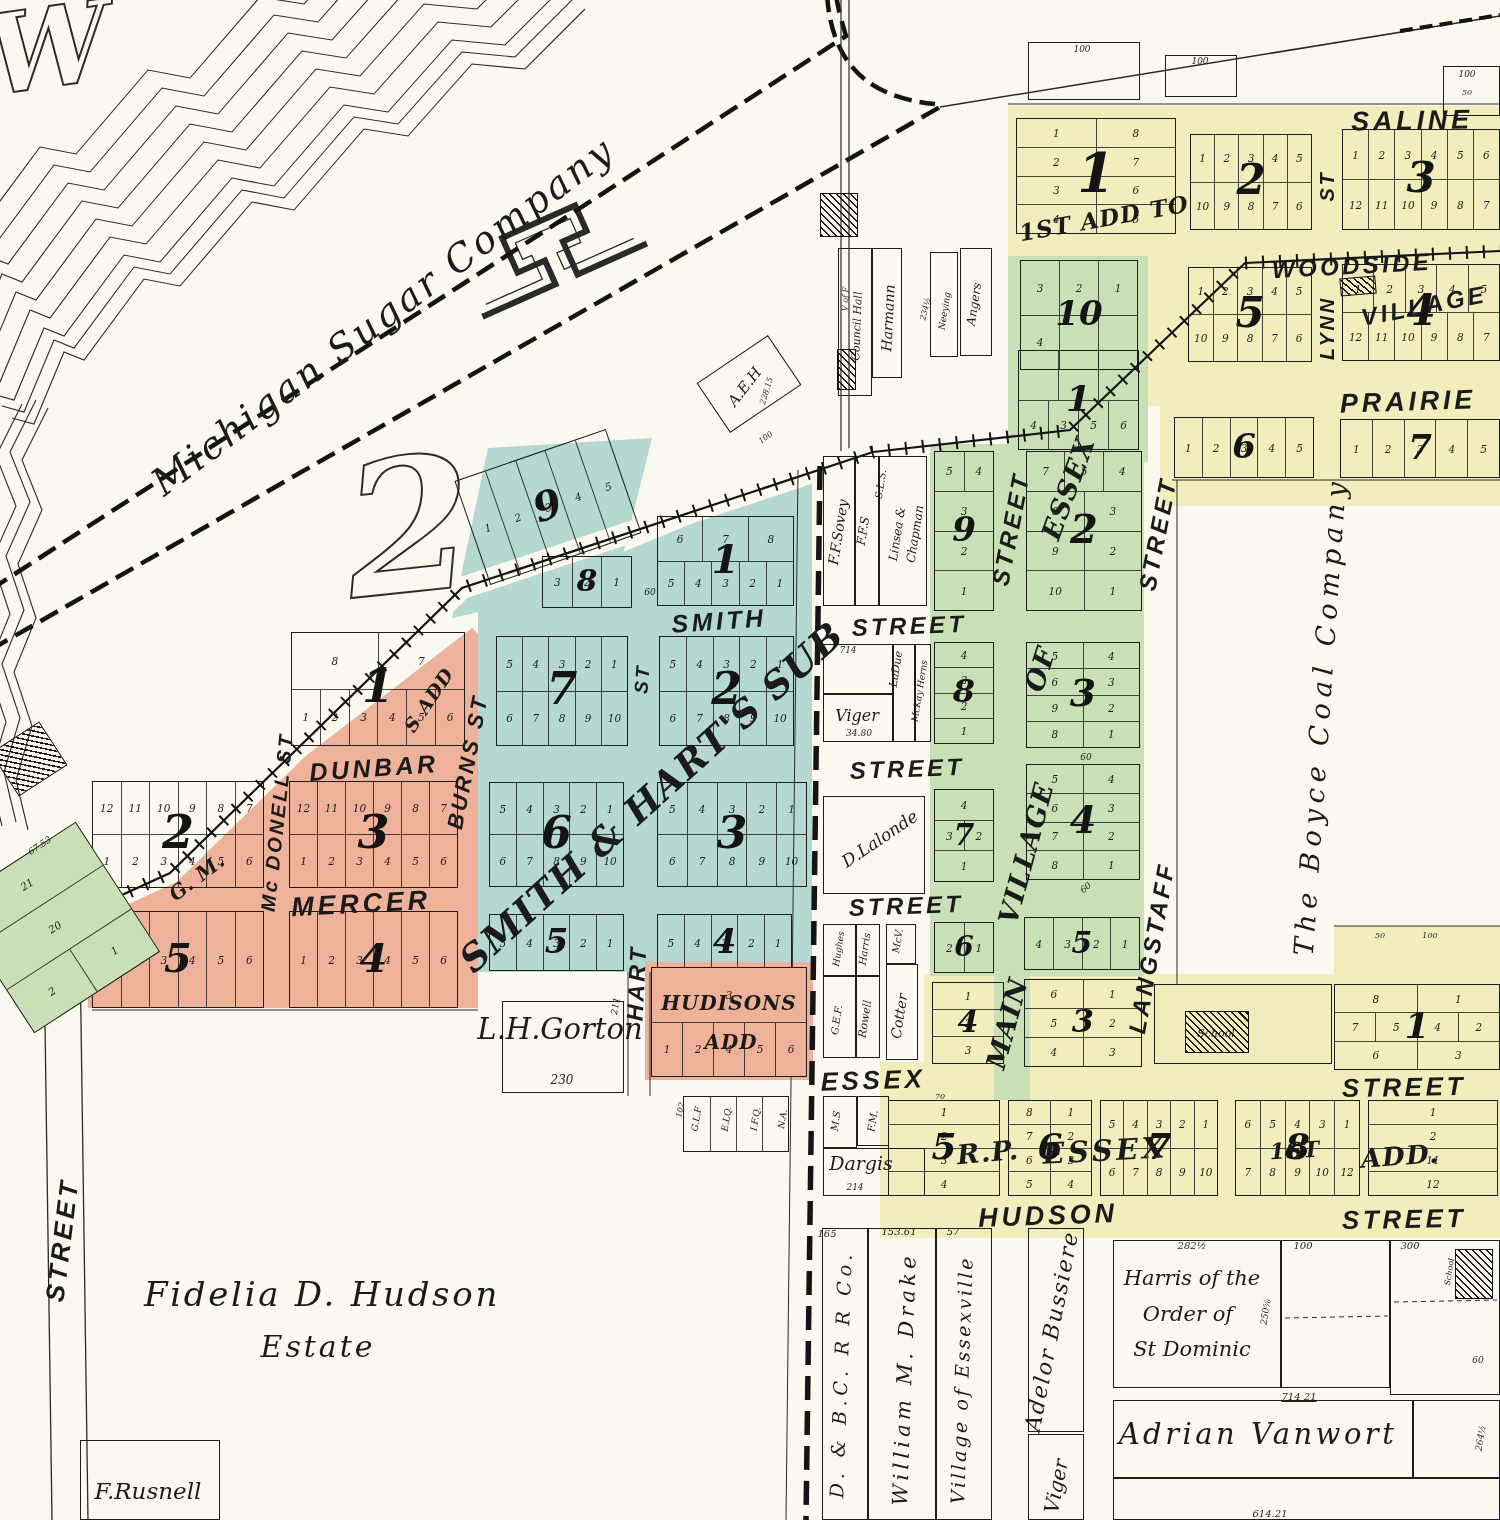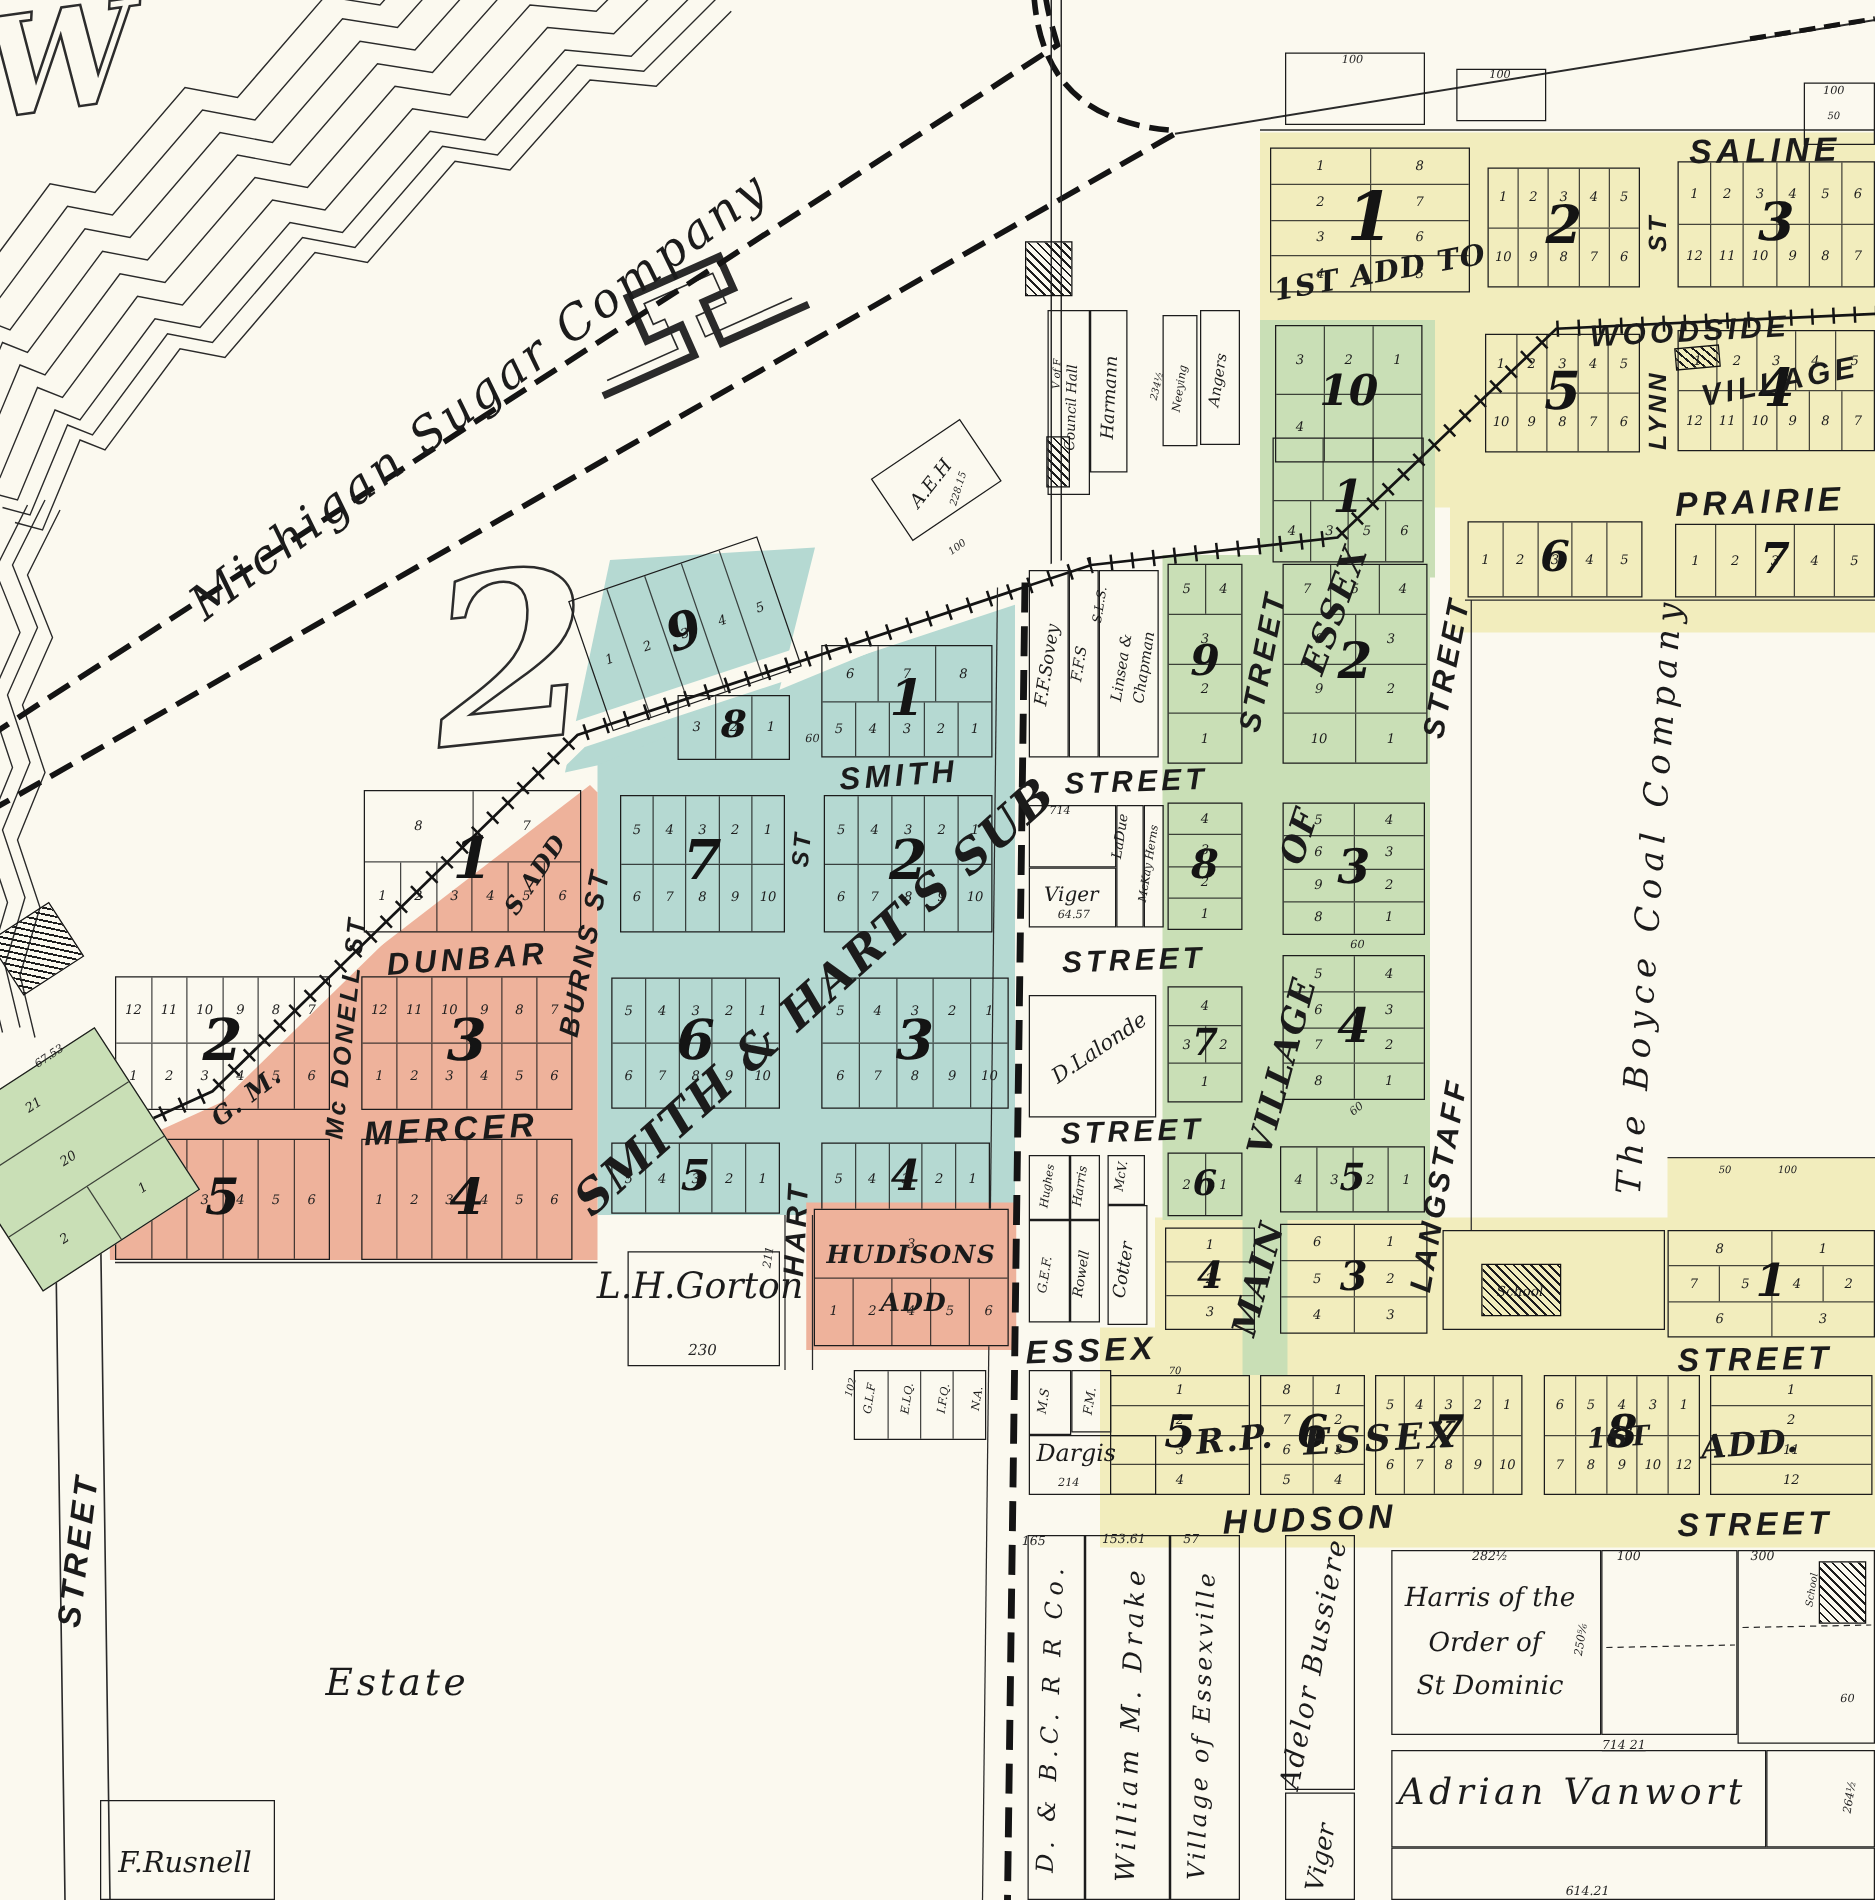--- a/index.html
+++ b/index.html
@@ -132,20 +132,21 @@
     <span class="lbl ttl" style="left: 652px; top: 797px; font-size: 37px; transform: translate(-50%, -50%) rotate(-42deg);">SMITH &amp; HART'S SUB</span>
     <span class="lbl ttl" style="left: 729px; top: 1003px; font-size: 20px; transform: translate(-50%, -50%) rotate(0deg);">HUDISONS</span>
     <span class="lbl ttl" style="left: 731px; top: 1042px; font-size: 20px; transform: translate(-50%, -50%) rotate(0deg);">ADD</span>
     <span class="lbl ttl" style="left: 988px; top: 1152px; font-size: 27px; transform: translate(-50%, -50%) rotate(-5deg);">R.P.</span>
     <span class="lbl ttl" style="left: 1105px; top: 1151px; font-size: 29px; letter-spacing: 0.12em; transform: translate(-50%, -50%) rotate(-3deg);">ESSEX</span>
     <span class="lbl ttl" style="left: 1295px; top: 1150px; font-size: 22px; transform: translate(-50%, -50%) rotate(-3deg);">1ST</span>
     <span class="lbl ttl" style="left: 1400px; top: 1156px; font-size: 26px; transform: translate(-50%, -50%) rotate(-4deg);">ADD.</span>
     <span class="lbl ttl" style="left: 429px; top: 700px; font-size: 19px; transform: translate(-50%, -50%) rotate(-56deg);">S ADD</span>
     <span class="lbl ttl" style="left: 197px; top: 877px; font-size: 20px; transform: translate(-50%, -50%) rotate(-37deg);">G. M.</span>
     <span class="lbl own" style="left: 383px; top: 316px; font-size: 38px; letter-spacing: 0.08em; transform: translate(-50%, -50%) rotate(-37deg);">Michigan Sugar Company</span>
+    <span class="lbl own" style="left: 322px; top: 1294px; font-size: 34px; letter-spacing: 0.08em; transform: translate(-50%, -50%) rotate(0deg);">Fidelia D. Hudson</span>
     <span class="lbl own" style="left: 318px; top: 1347px; font-size: 30px; letter-spacing: 0.1em; transform: translate(-50%, -50%) rotate(0deg);">Estate</span>
     <span class="lbl own" style="left: 148px; top: 1491px; font-size: 23px; transform: translate(-50%, -50%) rotate(0deg);">F.Rusnell</span>
     <span class="lbl own" style="left: 560px; top: 1029px; font-size: 29px; transform: translate(-50%, -50%) rotate(0deg);">L.H.Gorton</span>
     <span class="lbl own" style="left: 1320px; top: 716px; font-size: 27px; letter-spacing: 0.22em; transform: translate(-50%, -50%) rotate(-86deg);">The Boyce Coal Company</span>
     <span class="lbl own" style="left: 1192px; top: 1278px; font-size: 21px; transform: translate(-50%, -50%) rotate(0deg);">Harris of the</span>
     <span class="lbl own" style="left: 1188px; top: 1314px; font-size: 21px; transform: translate(-50%, -50%) rotate(0deg);">Order of</span>
     <span class="lbl own" style="left: 1192px; top: 1349px; font-size: 21px; transform: translate(-50%, -50%) rotate(0deg);">St Dominic</span>
     <span class="lbl own" style="left: 1258px; top: 1434px; font-size: 29px; letter-spacing: 0.12em; transform: translate(-50%, -50%) rotate(0deg);">Adrian Vanwort</span>
     <span class="lbl own" style="left: 1052px; top: 1331px; font-size: 22px; letter-spacing: 0.08em; transform: translate(-50%, -50%) rotate(-79deg);">Adelor Bussiere</span>
     <span class="lbl own" style="left: 1056px; top: 1486px; font-size: 20px; transform: translate(-50%, -50%) rotate(-79deg);">Viger</span>
@@ -190,21 +191,21 @@
     <span class="lbl num" style="left: 1192px; top: 1246px; font-size: 10px; transform: translate(-50%, -50%) rotate(0deg);">282½</span>
     <span class="lbl num" style="left: 1303px; top: 1246px; font-size: 10px; transform: translate(-50%, -50%) rotate(0deg);">100</span>
     <span class="lbl num" style="left: 1266px; top: 1312px; font-size: 9px; transform: translate(-50%, -50%) rotate(-81deg);">250⅚</span>
     <span class="lbl num" style="left: 1410px; top: 1246px; font-size: 10px; transform: translate(-50%, -50%) rotate(0deg);">300</span>
     <span class="lbl num" style="left: 1299px; top: 1397px; font-size: 10px; transform: translate(-50%, -50%) rotate(0deg); text-decoration: underline;">714 21</span>
     <span class="lbl num" style="left: 1270px; top: 1514px; font-size: 10px; transform: translate(-50%, -50%) rotate(0deg);">614.21</span>
     <span class="lbl num" style="left: 1481px; top: 1438px; font-size: 9px; transform: translate(-50%, -50%) rotate(-81deg);">264½</span>
     <span class="lbl num" style="left: 1478px; top: 1360px; font-size: 9px; transform: translate(-50%, -50%) rotate(0deg);">60</span>
     <span class="lbl num" style="left: 40px; top: 846px; font-size: 9px; transform: translate(-50%, -50%) rotate(-34deg);">67.53</span>
     <span class="lbl num" style="left: 855px; top: 1187px; font-size: 9px; transform: translate(-50%, -50%) rotate(0deg);">214</span>
-    <span class="lbl num" style="left: 859px; top: 733px; font-size: 9px; transform: translate(-50%, -50%) rotate(0deg);">64.57</span>
+    <span class="lbl num" style="left: 859px; top: 733px; font-size: 9px; transform: translate(-50%, -50%) rotate(0deg);">34.80</span>
     <span class="lbl num" style="left: 848px; top: 650px; font-size: 9px; transform: translate(-50%, -50%) rotate(0deg);">714</span>
     <span class="lbl num" style="left: 1082px; top: 49px; font-size: 9px; transform: translate(-50%, -50%) rotate(0deg);">100</span>
     <span class="lbl num" style="left: 1200px; top: 61px; font-size: 9px; transform: translate(-50%, -50%) rotate(0deg);">100</span>
     <span class="lbl num" style="left: 1467px; top: 74px; font-size: 9px; transform: translate(-50%, -50%) rotate(0deg);">100</span>
     <span class="lbl num" style="left: 1467px; top: 93px; font-size: 8px; transform: translate(-50%, -50%) rotate(0deg);">50</span>
     <span class="lbl num" style="left: 926px; top: 309px; font-size: 8px; transform: translate(-50%, -50%) rotate(-76deg);">234½</span>
     <span class="lbl num" style="left: 767px; top: 391px; font-size: 8px; transform: translate(-50%, -50%) rotate(-73deg);">228.15</span>
     <span class="lbl num" style="left: 766px; top: 438px; font-size: 8px; transform: translate(-50%, -50%) rotate(-36deg);">100</span>
     <span class="lbl num" style="left: 681px; top: 1110px; font-size: 8px; transform: translate(-50%, -50%) rotate(-76deg);">102</span>
     <span class="lbl num" style="left: 650px; top: 592px; font-size: 9px; transform: translate(-50%, -50%) rotate(0deg);">60</span>

